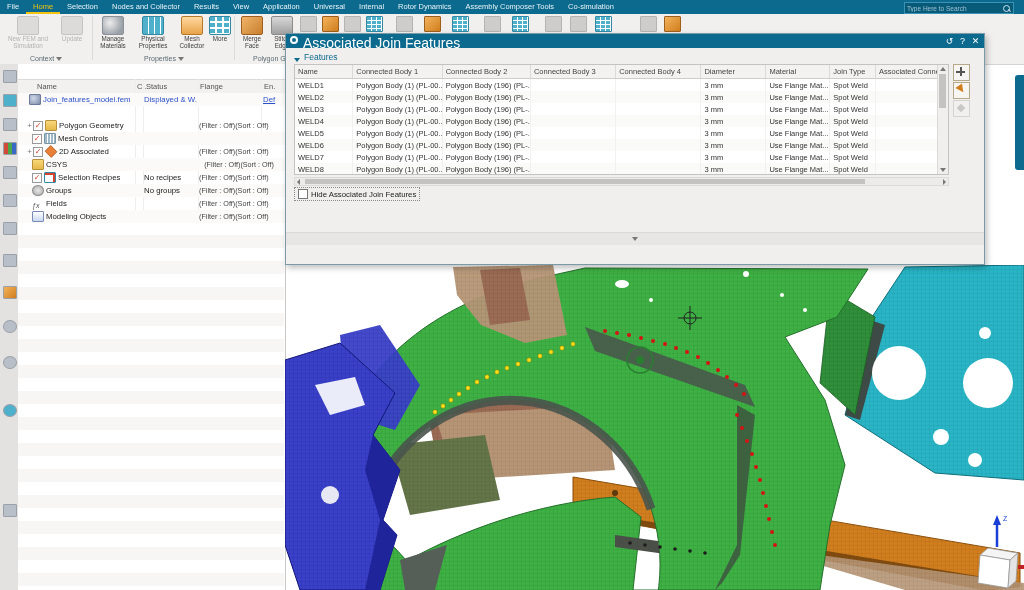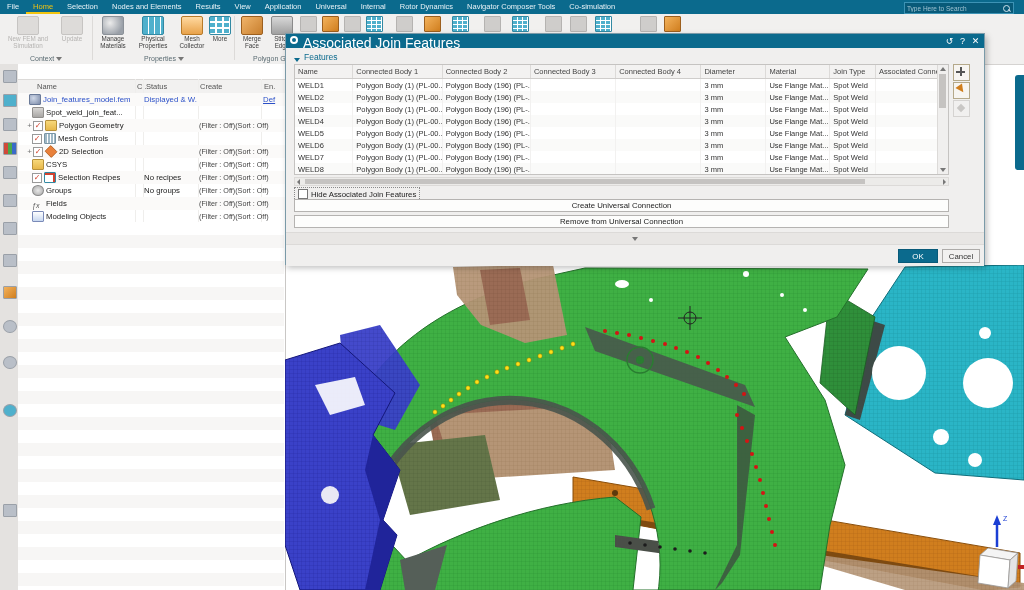--- a/index.html
+++ b/index.html
@@ -125,28 +125,28 @@
   #docktab{left:1015px;top:75px;width:9px;height:95px;background:#0b6a8d;border-radius:3px 0 0 3px;}
   #viewport{left:285px;top:265px;width:739px;height:325px;}
 </style>
 </head>
 <body>
 
 <div id="tabbar" class="abs">
   <span class="tab">File</span>
   <span class="tab active">Home</span>
   <span class="tab">Selection</span>
-  <span class="tab">Nodes and Elements</span>
+  <span class="tab">Nodes and Collector</span>
   <span class="tab">Results</span>
   <span class="tab">View</span>
   <span class="tab">Application</span>
   <span class="tab">Universal</span>
   <span class="tab">Internal</span>
   <span class="tab">Rotor Dynamics</span>
-  <span class="tab">Navigator Composer Tools</span>
+  <span class="tab">Assembly Composer Tools</span>
   <span class="tab">Co-simulation</span>
   <div id="searchbox">
     <input placeholder="Type Here to Search" style="">
     <span class="mag"></span>
   </div>
 </div>
 
 <div id="ribbon" class="abs">
   <div class="rgroup" style="left:2px;width:88px;">
     <div class="rbtn dis" style="left:0;width:52px;">
@@ -222,47 +222,38 @@
   <div class="si" style="top:292px;border-radius:50%;"></div>
   <div class="si teal" style="top:340px;border-radius:50%;"></div>
   <div class="si" style="top:440px;"></div>
 </div>
 
 <div id="nav" class="abs">
   <div id="colhead">
     <span style="left:19px;">Name</span>
     <span style="left:119px;">C...</span>
     <span style="left:128px;">Status</span>
-    <span style="left:182px;">Create</span>
+    <span style="left:182px;">Flange</span>
     <span style="left:246px;">En.</span>
   </div>
   <div class="vline" style="left:117px;"></div>
   <div class="vline" style="left:125px;"></div>
   <div class="vline" style="left:180px;"></div>
   <div class="vline" style="left:243px;"></div>
   <div id="treestripes"></div>
 
   <div class="nrow" style="top:29px;">
     <span class="nc nm" style="padding-left:2px;">
       <span class="plus empty"></span>
       <span class="ti ti-fem"></span>
       <span class="ntext blue">Join_features_model.fem</span>
       </span>
     <span class="nc st blue">Displayed &amp; W...</span>
     <span class="nc fl"></span>
     <span class="nc en">Def</span>
-  </div>
-  <div class="nrow" style="top:42px;">
-    <span class="nc nm" style="padding-left:12px;">
-      <span class="ti ti-weld"></span>
-      <span class="ntext">Spot_weld_join_feat...</span>
-      </span>
-    <span class="nc st"></span>
-    <span class="nc fl"></span>
-    <span class="nc en"></span>
   </div>
   <div class="nrow" style="top:55px;">
     <span class="nc nm" style="padding-left:6px;">
       <span class="plus">+</span>
       <span class="chk"><span>✓</span></span>
       <span class="ti ti-folder"></span>
       <span class="ntext">Polygon Geometry</span>
       </span>
     <span class="nc st"></span>
     <span class="nc fl">(Filter : Off)(Sort : Off)</span>
@@ -276,27 +267,27 @@
       </span>
     <span class="nc st"></span>
     <span class="nc fl"></span>
     <span class="nc en"></span>
   </div>
   <div class="nrow" style="top:81px;">
     <span class="nc nm" style="padding-left:6px;">
       <span class="plus">+</span>
       <span class="chk"><span>✓</span></span>
       <span class="ti ti-coll"></span>
-      <span class="ntext">2D Selection</span>
+      <span class="ntext">2D Associated</span>
       </span>
     <span class="nc st"></span>
     <span class="nc fl">(Filter : Off)(Sort : Off)</span>
     <span class="nc en"></span>
   </div>
-  <div class="nrow" style="top:94px;">
+  <div class="nrow" style="top:94px;text-align:center;">
     <span class="nc nm" style="padding-left:12px;">
       <span class="ti ti-folder"></span>
       <span class="ntext">CSYS</span>
       </span>
     <span class="nc st"></span>
     <span class="nc fl">(Filter : Off)(Sort : Off)</span>
     <span class="nc en"></span>
   </div>
   <div class="nrow" style="top:107px;">
     <span class="nc nm" style="padding-left:12px;">
@@ -653,25 +644,19 @@
     </div>
   <div class="sbtn dis" style="top:66px;">
       <span class="diam"></span>
     </div>
 
   <div id="hidechk">
     <span class="box"></span>
     <span>Hide Associated Join Features</span>
   </div>
 
-  <div class="widebtn" style="top:165px;">Create Universal Connection</div>
-  <div class="widebtn" style="top:181px;">Remove from Universal Connection</div>
 
   <div id="chevband">
       <span class="caret"></span>
     </div>
-  <div id="dfooter">
-    <div id="okbtn">OK</div>
-    <div id="cancelbtn">Cancel</div>
-  </div>
 </div>
 
 <div id="docktab" class="abs"></div>
 
 </body></html>

